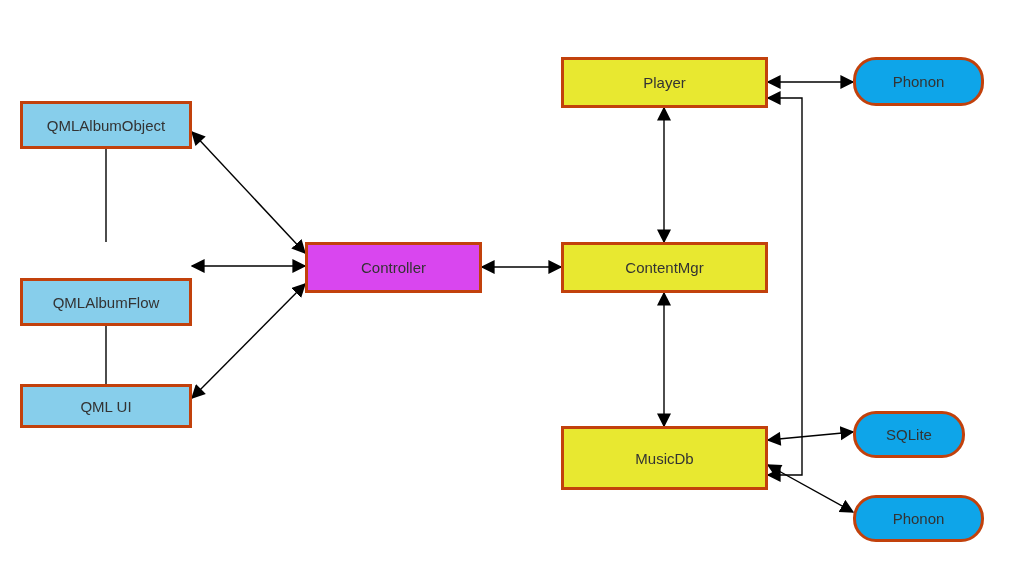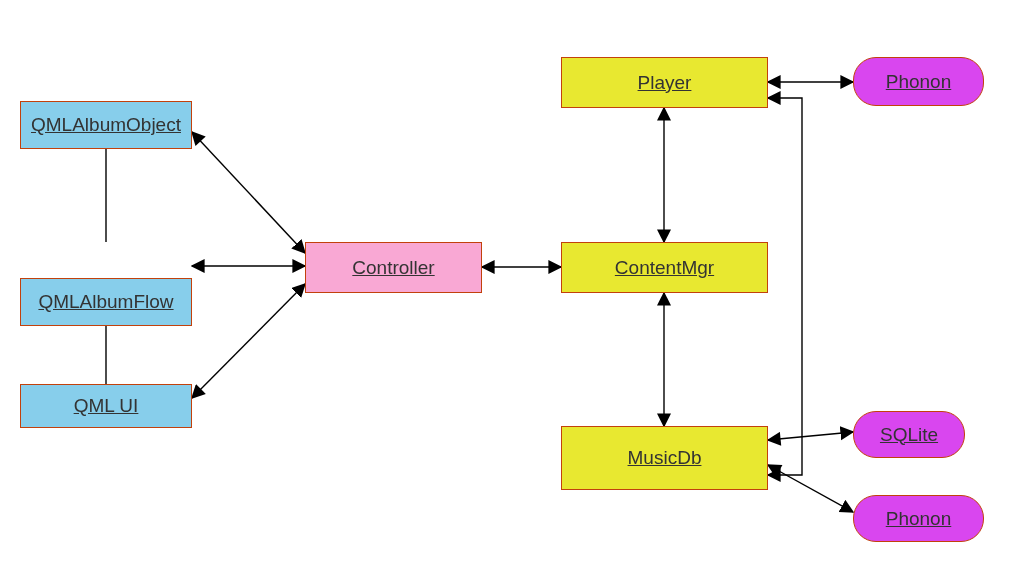--- a/index.html
+++ b/index.html
@@ -5,32 +5,31 @@
     * { margin: 0; padding: 0; box-sizing: border-box; }
     body {
       width: 1024px;
       height: 569px;
       position: relative;
       background: #ffffff;
       font-family: Arial, sans-serif;
     }
     .box {
       position: absolute;
-      border: 1px solid #c2410c;
+      border: 3px solid #c2410c;
       display: flex;
       align-items: center;
       justify-content: center;
-      font-size: 19px;
+      font-size: 15px;
       color: #333;
-      text-decoration: underline;
     }
     .box-blue { background: #87ceeb; }
-    .box-green { background: #f9a8d4; }
+    .box-green { background: #d946ef; }
     .box-yellow { background: #e8e830; }
-    .box-gray { background: #d946ef; border-radius: 23px; }
+    .box-gray { background: #0ea5e9; border-radius: 23px; }
     svg.arrows {
       position: absolute;
       top: 0;
       left: 0;
       width: 1024px;
       height: 569px;
       pointer-events: none;
     }
   </style>
 </head>

